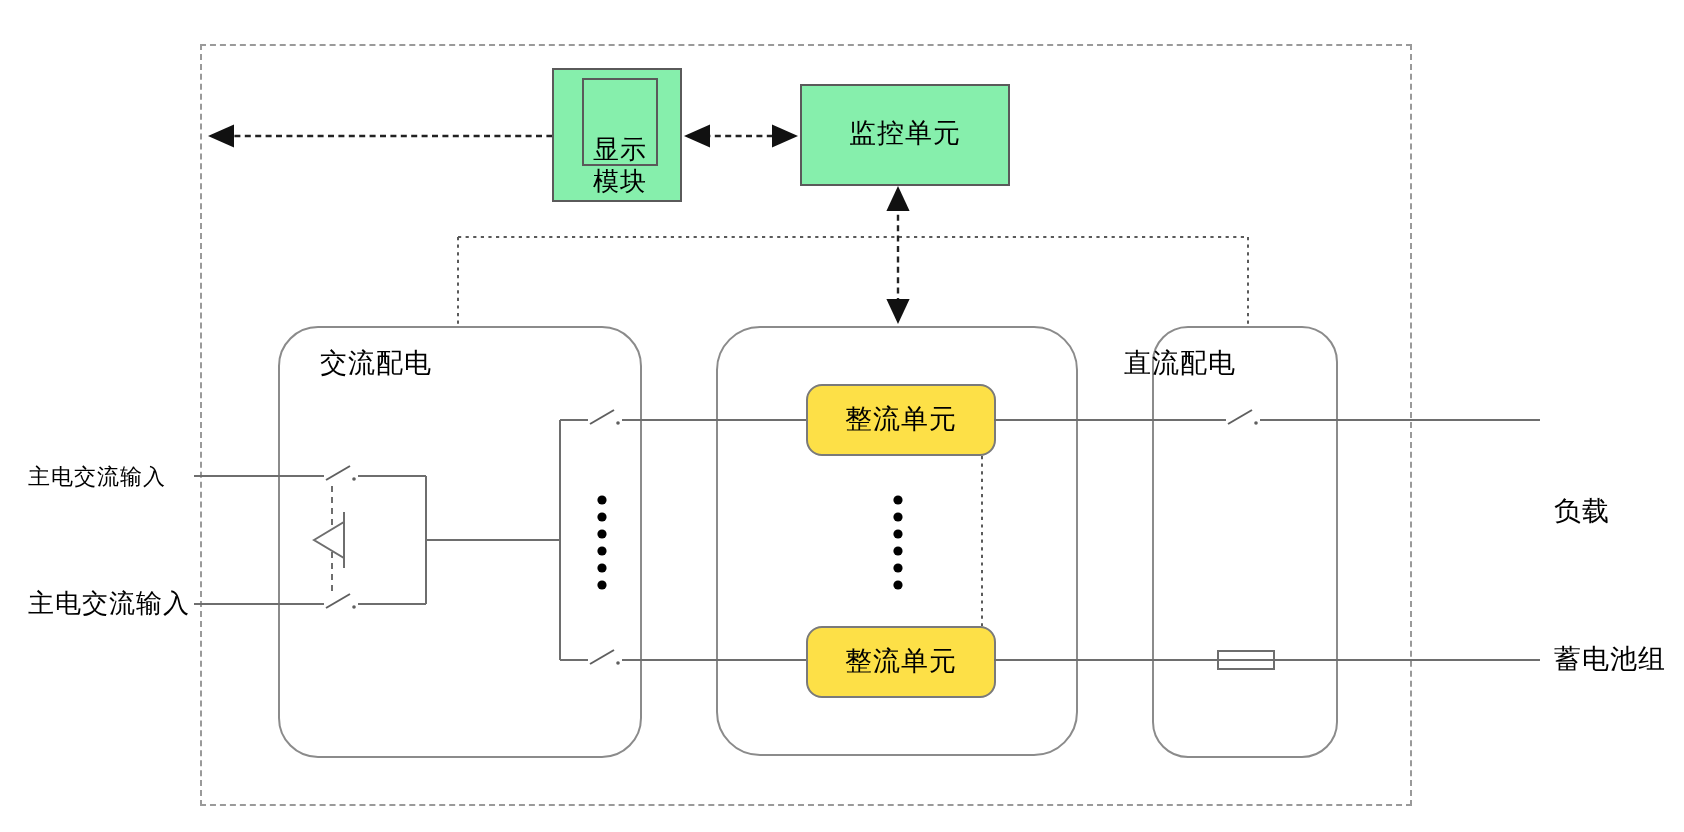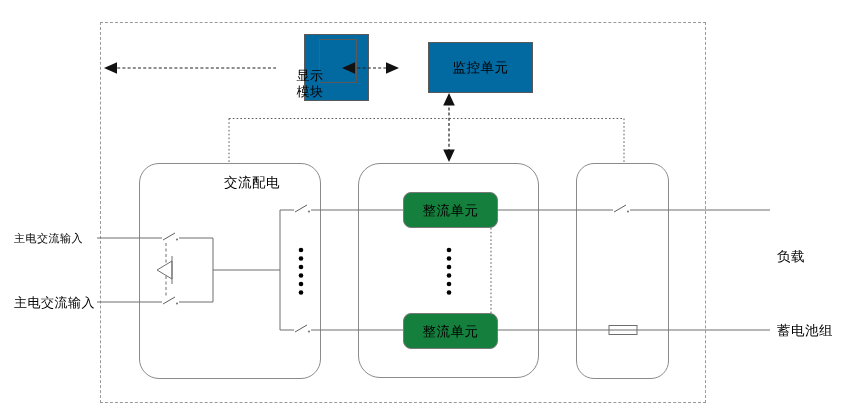--- a/index.html
+++ b/index.html
@@ -4,42 +4,43 @@
 <style>
   html,body{margin:0;padding:0;background:#fff;}
   #stage{
     position:relative;width:842px;height:416px;background:#fff;overflow:hidden;
     font-family:"DejaVu Serif","Liberation Serif",serif;color:#000;
   }
   .abs{position:absolute;box-sizing:border-box;}
   
   .sys-border{border:1px dashed #9a9a9a;}
   .round-box{border:1px solid #8b8b8b;background:transparent;}
-  .sq-box{border:1px solid #5a5a5a;background:#0369a1;margin-left:28px;}
-  .unit-box{border:1px solid #7a7a7a;background:#15803d;border-radius:8px;
+  .sq-box{border:1px solid #5a5a5a;background:#86efac;}
+  .unit-box{border:1px solid #7a7a7a;background:#fde047;border-radius:8px;
     display:flex;align-items:center;justify-content:center;}
   
   .lbl{font-size:13.5px;line-height:15px;white-space:nowrap;letter-spacing:0.5px;}
-  .lbl-c{text-align:right;}
+  .lbl-c{text-align:left;}
   .wrap2{white-space:normal;word-break:break-all;text-align:center;line-height:16px;margin-top:23px;}
   svg{position:absolute;top:0;left:0;pointer-events:none;}
 </style>
 </head>
 <body>
 
 <div id="stage">
 
   <div class="abs sys-border" style="left:100px;top:22px;width:606px;height:381px;"></div>
 
   <div class="abs round-box" style="left:139px;top:163px;width:182px;height:216px;border-radius:20px;"></div>
   <div class="abs lbl lbl-c" style="left:160px;top:175px;width:120px;">交流配电</div>
 
   <div class="abs round-box" style="left:358px;top:163px;width:181px;height:215px;border-radius:22px;"></div>
 
   <div class="abs round-box" style="left:576px;top:163px;width:93px;height:216px;border-radius:18px;"></div>
+  <div class="abs lbl lbl-c" style="left:562px;top:175px;width:120px;">直流配电</div>
 
   <div class="abs sq-box" style="left:276px;top:34px;width:65px;height:67px;"></div>
   <div class="abs sq-box" style="left:291px;top:39px;width:38px;height:44px;"></div>
   <div class="abs lbl wrap2" style="left:292px;top:45px;width:36px;font-size:13px;">显示模块</div>
 
   <div class="abs sq-box" style="left:400px;top:42px;width:105px;height:51px;display:flex;align-items:center;justify-content:center;">
     <span class="lbl">监控单元</span>
   </div>
 
   <div class="abs unit-box" style="left:403px;top:192px;width:95px;height:36px;">

